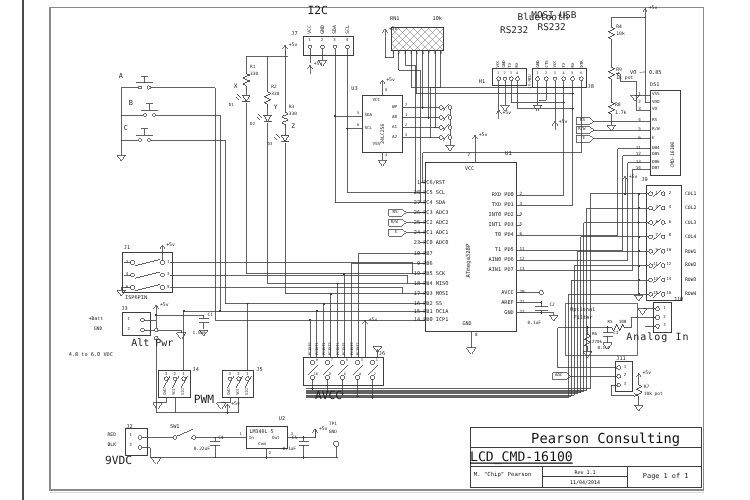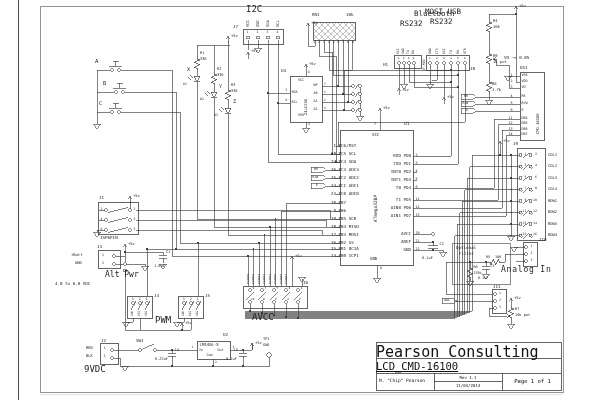--- a/index.html
+++ b/index.html
@@ -604,20 +604,20 @@
       <div class="lbl" style="left: 255px; top: 340.5px; font-size: 3.8px;">+5v</div>
       <div class="lbl" style="left: 519px; top: 3.5px; font-size: 3.8px;">+5v</div>
       <div class="lbl" style="left: 447px; top: 95px; font-size: 3.8px;">+5v</div>
       <div class="lbl" style="left: 402px; top: 87.5px; font-size: 3.8px;">+5v</div>
       <div class="lbl" style="left: 503px; top: 138.5px; font-size: 3.8px;">+5v</div>
       <div class="lbl" style="left: 514px; top: 295.5px; font-size: 3.8px;">+5v</div>
       <div class="lbl" style="left: 383px; top: 105.5px; font-size: 3.8px;">+5v</div>
     </div>
 
   <div>
-    <div class="tb" style="left:376px;top:344.5px;width:185px;text-align:left;font-size:15px;">Pearson Consulting</div>
+    <div class="tb" style="left:376px;top:344.5px;width:185px;text-align:center;font-size:11px;padding-left:16px;">Pearson Consulting</div>
     <div class="tb" style="left:376px;top:360.5px;width:185px;font-size:10.5px;text-decoration:underline;">LCD_CMD-16100</div>
     <div class="tb" style="left:379px;top:379px;font-size:4.5px;">M. "Chip" Pearson</div>
     <div class="tb" style="left:434px;top:375.5px;width:68px;text-align:center;font-size:4px;">Rev 1.1</div>
     <div class="tb" style="left:434px;top:384px;width:68px;text-align:center;font-size:4px;">11/04/2014</div>
     <div class="tb" style="left:504px;top:378.5px;width:57px;text-align:center;font-size:5.5px;">Page 1 of 1</div>
   </div>
 </div>
 
 </body></html>

